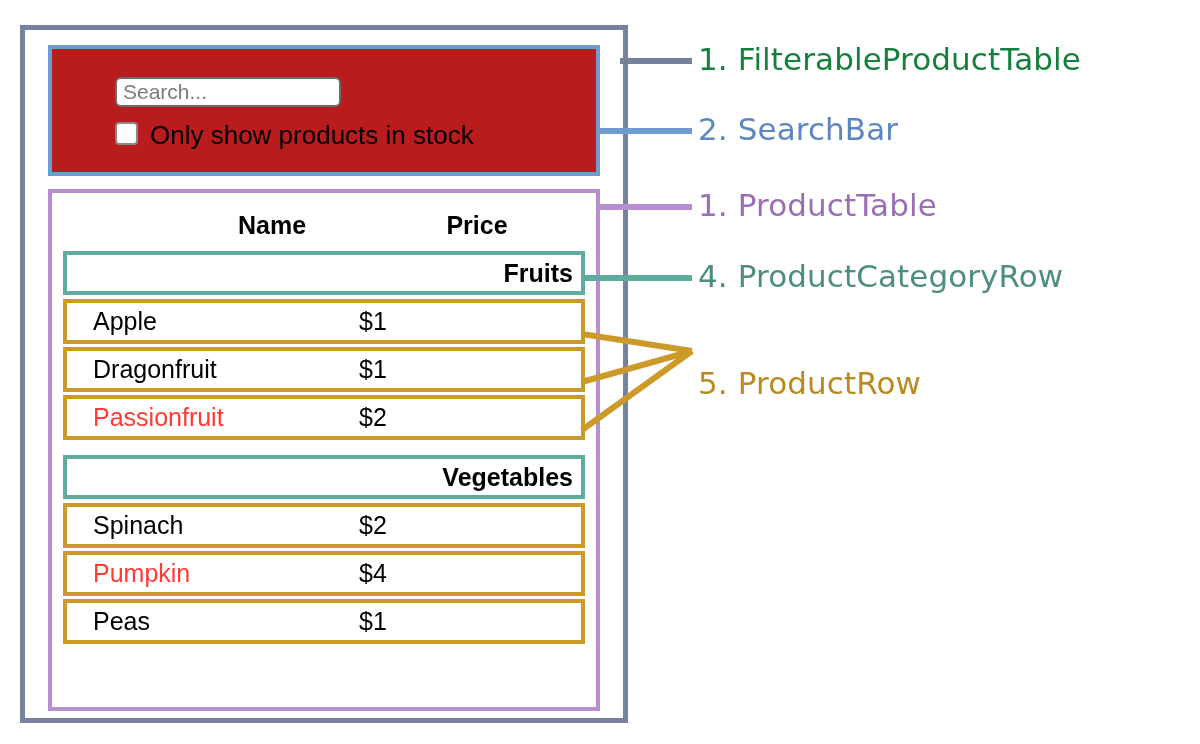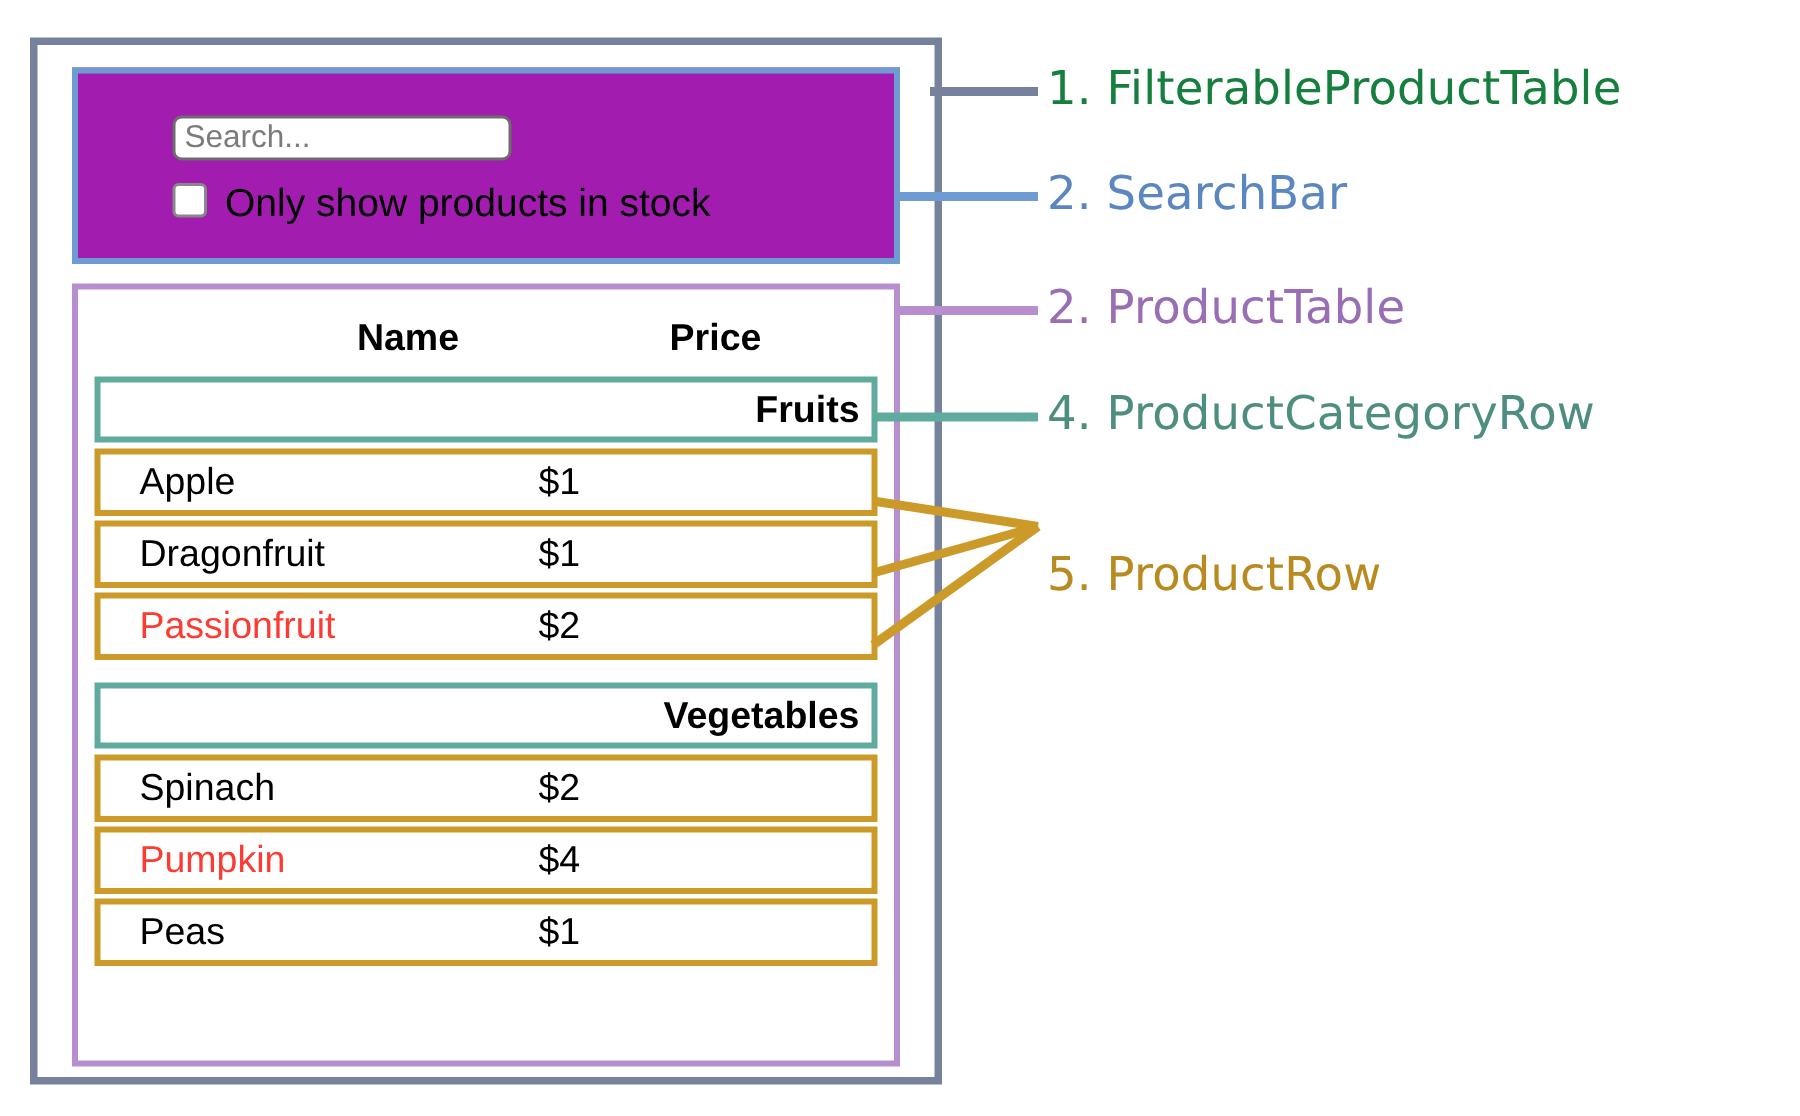--- a/index.html
+++ b/index.html
@@ -34,21 +34,21 @@
 
   
   .search-bar {
     position: absolute;
     left: 23px;
     top: 15px;
     width: 552px;
     height: 131px;
     box-sizing: border-box;
     border: 4px solid #6e9bd1;
-    background: #a21caf;
+    background: #b91c1c;
   }
 
   .search-input {
     position: absolute;
     left: 63px;
     top: 28px;
     width: 226px;
     height: 30px;
     box-sizing: border-box;
     border: 2px solid #6d6d6d;
@@ -288,17 +288,17 @@
 
     <line x1="582" y1="278" x2="692" y2="278" stroke="#5fab9e" stroke-width="6"></line>
 
     <line x1="582" y1="334" x2="692" y2="351" stroke="#cc9a28" stroke-width="6"></line>
     <line x1="582" y1="382" x2="692" y2="351" stroke="#cc9a28" stroke-width="6"></line>
     <line x1="582" y1="430" x2="692" y2="351" stroke="#cc9a28" stroke-width="6"></line>
   </svg>
 
   <div class="legend-label" id="legend-1">1. FilterableProductTable</div>
   <div class="legend-label" id="legend-2">2. SearchBar</div>
-  <div class="legend-label" id="legend-3">2. ProductTable</div>
+  <div class="legend-label" id="legend-3">1. ProductTable</div>
   <div class="legend-label" id="legend-4">4. ProductCategoryRow</div>
   <div class="legend-label" id="legend-5">5. ProductRow</div>
 
 </div>
 
 </body></html>

